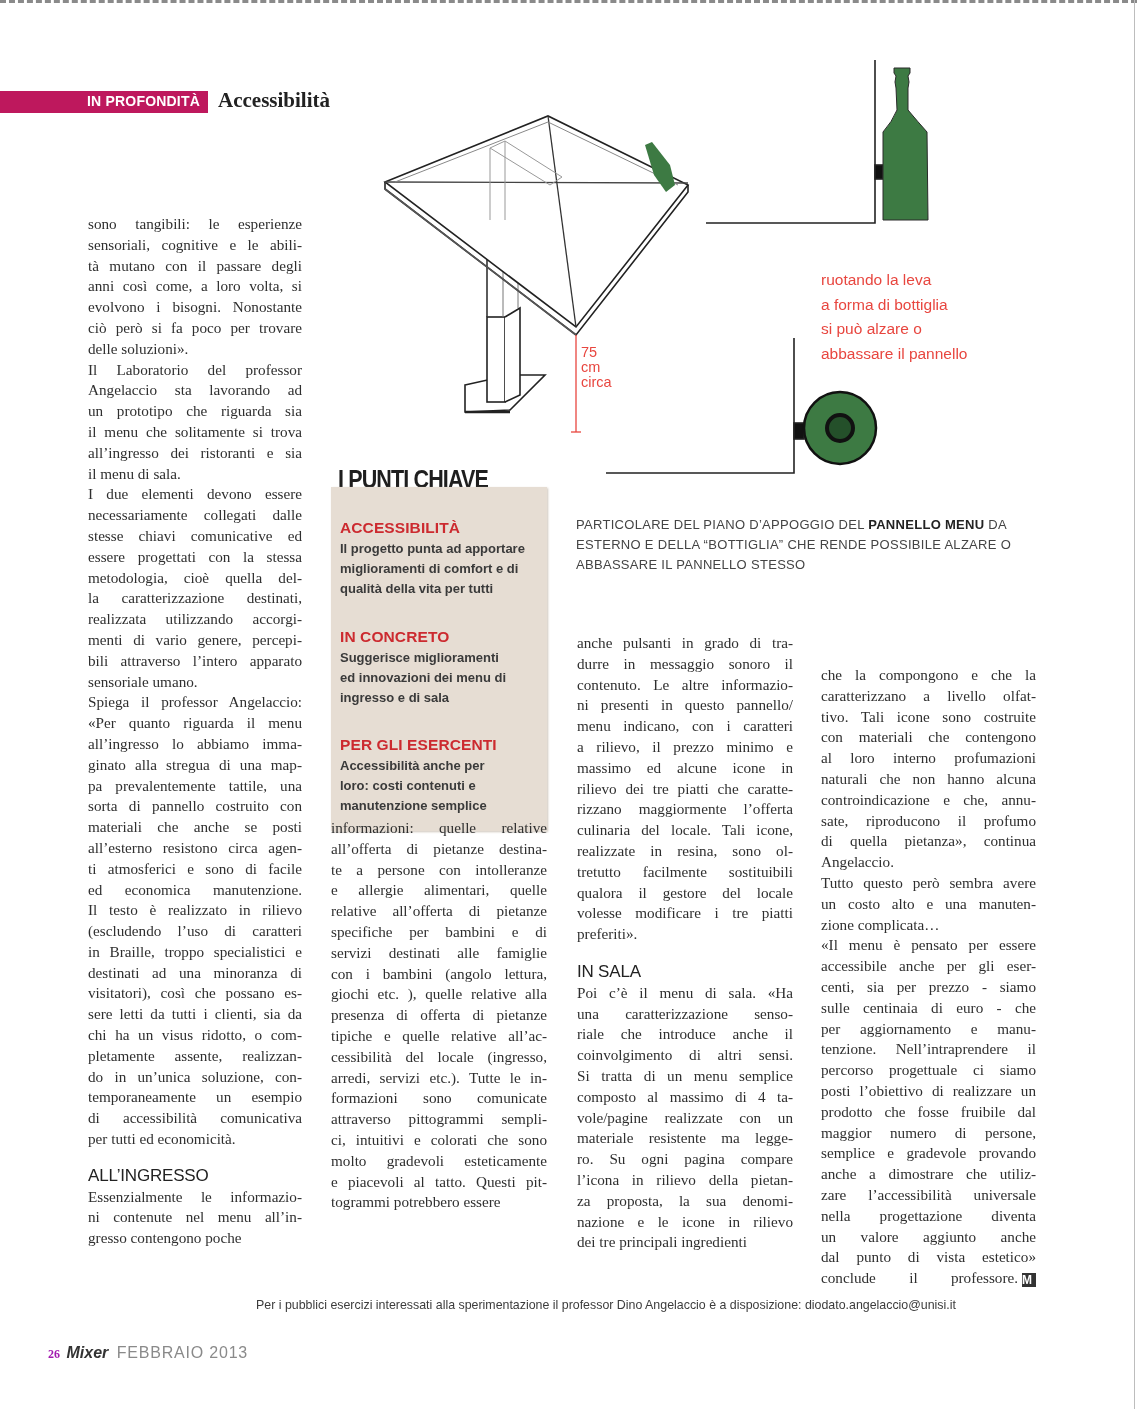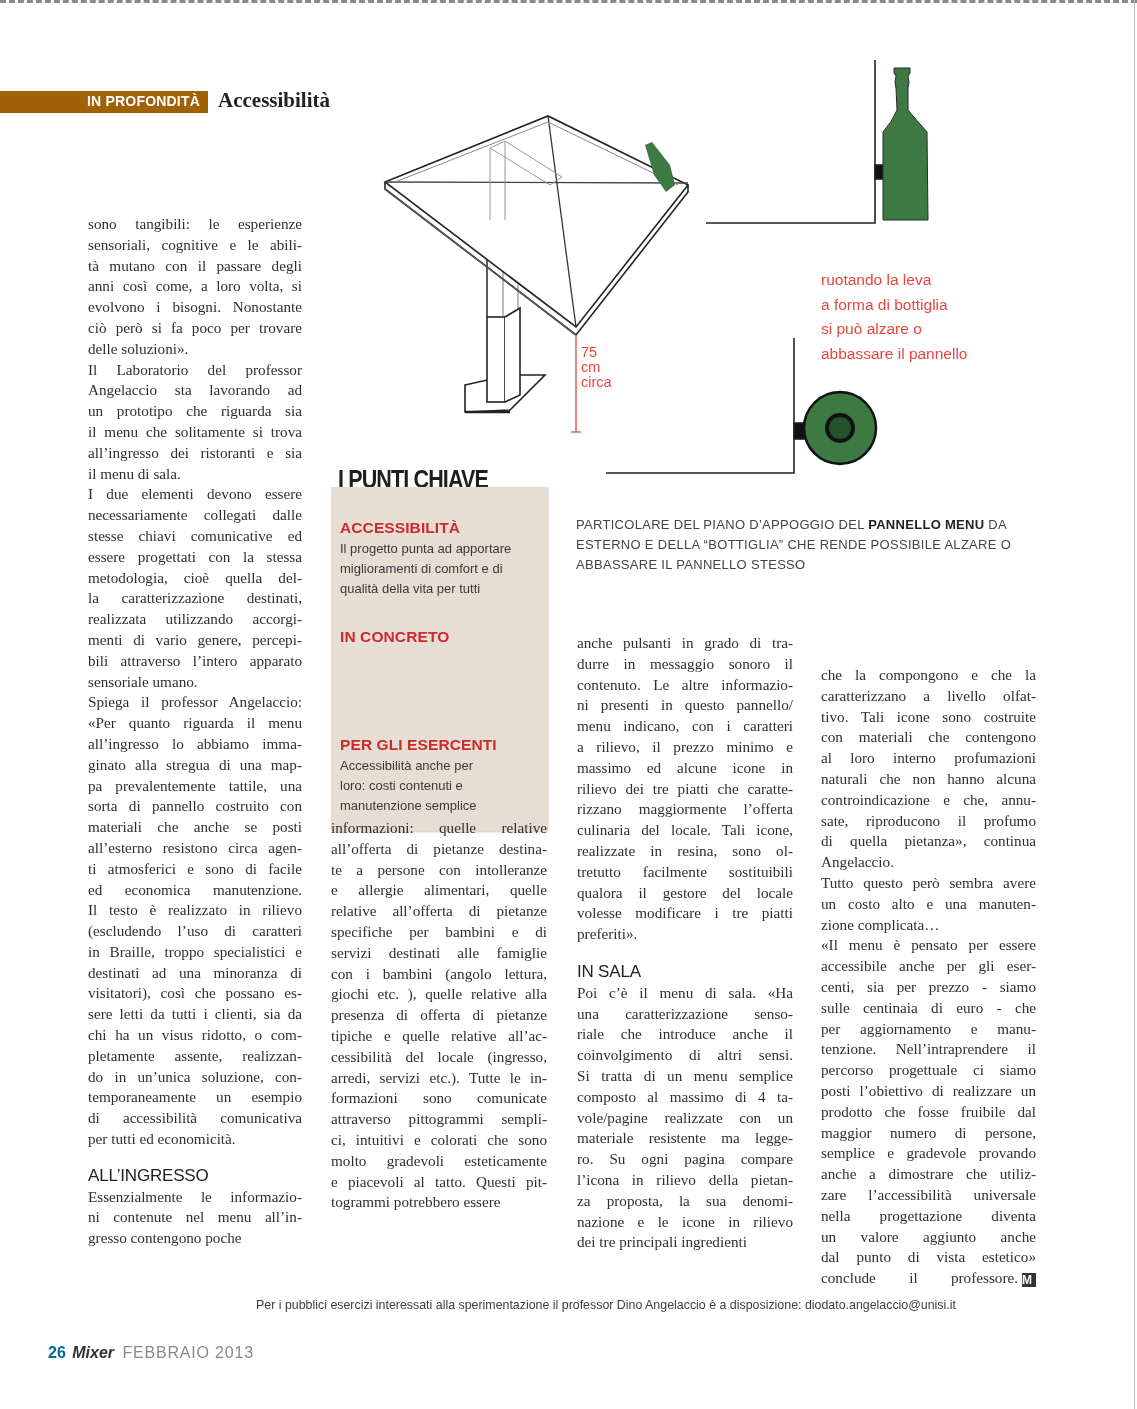--- a/index.html
+++ b/index.html
@@ -1,52 +1,52 @@
 <!DOCTYPE html>
 <html><head>
 <meta charset="utf-8">
 <style>
   html, body { margin: 0; padding: 0; background: #ffffff; }
   body { width: 1137px; height: 1409px; position: relative; overflow: hidden; font-family: "Liberation Serif", serif; color: #2a2a2a; }
   .topdash { position: absolute; left: 0; top: 0; width: 1137px; height: 0; border-top: 3px dashed #8a8a8a; }
   .rightedge { position: absolute; right: 2px; top: 0; width: 1px; height: 1409px; background: #bdbdbd; }
 
-  .section-band { position: absolute; left: 0; top: 91px; width: 208px; height: 22px; background: #a16207; }
+  .section-band { position: absolute; left: 0; top: 91px; width: 208px; height: 22px; background: #be185d; }
   .section-band span { position: absolute; right: 8px; top: 2px; font-family: "Liberation Sans", sans-serif; font-weight: bold; color: #fff; font-size: 14px; letter-spacing: 0.2px; }
   .section-title { position: absolute; left: 218px; top: 88px; font-family: "Liberation Serif", serif; font-weight: bold; font-size: 21px; color: #222; }
 
   .col { position: absolute; font-size: 15.2px; line-height: 20.8px; text-align: justify; color: #2f2f2f; }
   .col .line { display: block; text-align: justify; text-align-last: justify; white-space: nowrap; }
   .col .line.last { text-align-last: left; }
   .col h3 { font-family: "Liberation Sans", sans-serif; font-weight: normal; font-size: 17px; margin: 0; letter-spacing: -0.2px; color: #222; }
 
   #col1 { left: 88px; top: 214px; width: 214px; }
   #col2 { left: 331px; top: 812px; width: 216px; margin-top: 6px; }
   #col3 { left: 577px; top: 633px; width: 216px; }
   #col4 { left: 821px; top: 633px; width: 215px; margin-top: 32px; }
 
   .box-title { position: absolute; left: 338px; top: 465px; font-family: "Liberation Sans", sans-serif; font-weight: bold; font-size: 25px; letter-spacing: -1px; color: #1e1e1e; transform: scaleX(0.86); transform-origin: left; }
   .box { position: absolute; left: 331px; top: 487px; width: 216px; height: 344px; background: #e6ddd3; box-shadow: 1px 1px 2px #cfc6bc; }
   .box .item { position: absolute; left: 9px; width: 205px; font-family: "Liberation Sans", sans-serif; }
   .box .item h4 { margin: 0; font-size: 15.5px; color: #cc2a2f; font-weight: bold; letter-spacing: 0.1px; }
-  .box .item p { margin: 2px 0 0; font-size: 13px; line-height: 20px; color: #3a3a3a; }
+  .box .item p { margin: 2px 0 0; font-size: 13px; line-height: 20px; color: #3a3a3a; font-weight: bold; }
 
   .caption { position: absolute; left: 576px; top: 515px; width: 470px; font-family: "Liberation Sans", sans-serif; font-size: 13px; line-height: 20px; letter-spacing: 0.3px; color: #444; }
   .caption b { color: #222; }
 
   .diagram { position: absolute; left: 370px; top: 40px; width: 640px; height: 440px; }
   .annot { position: absolute; font-family: "Liberation Sans", sans-serif; color: #e8463f; }
   .annot-lever { left: 821px; top: 268px; font-size: 15.5px; line-height: 24.5px; }
   .annot-height { left: 581px; top: 345px; font-size: 14.5px; line-height: 15px; }
 
   .endmark { display: inline-block; width: 14px; height: 14px; background: #333; color: #fff; font-family: "Liberation Sans", sans-serif; font-weight: bold; font-size: 12px; line-height: 14px; text-align: center; vertical-align: -1px; margin-left: 4px; }
 
   .contact { position: absolute; left: 256px; top: 1298px; font-family: "Liberation Sans", sans-serif; font-size: 12.4px; color: #3c3c3c; white-space: nowrap; }
   .folio { position: absolute; left: 48px; top: 1344px; font-family: "Liberation Sans", sans-serif; white-space: nowrap; }
-  .folio .num { font-weight: bold; font-size: 16px; color: #0369a1; }
+  .folio .num { font-weight: bold; font-size: 12px; color: #a21caf; font-family: Liberation Serif, serif; }
   .folio .mag { font-weight: bold; font-size: 16px; color: #333; font-style: italic; margin-left: 2px; }
   .folio .date { font-size: 16px; color: #8a8a8a; letter-spacing: 0.8px; margin-left: 4px; }
 </style>
 </head>
 <body>
 
 <div class="topdash"></div>
 <div class="rightedge"></div>
 
 <div class="section-band">
@@ -118,20 +118,25 @@
   <div class="item" style="top:32px">
     <h4>ACCESSIBILITÀ</h4>
     <p>
       <span>Il progetto punta ad apportare</span><br>
       <span>miglioramenti di comfort e di</span><br>
       <span>qualità della vita per tutti</span>
     </p>
   </div>
   <div class="item" style="top:141px">
     <h4>IN CONCRETO</h4>
+    <p>
+      <span>Suggerisce miglioramenti</span><br>
+      <span>ed innovazioni dei menu di</span><br>
+      <span>ingresso e di sala</span>
+    </p>
   </div>
   <div class="item" style="top:249px">
     <h4>PER GLI ESERCENTI</h4>
     <p>
       <span>Accessibilità anche per</span><br>
       <span>loro: costi contenuti e</span><br>
       <span>manutenzione semplice</span>
     </p>
   </div>
 </div>

